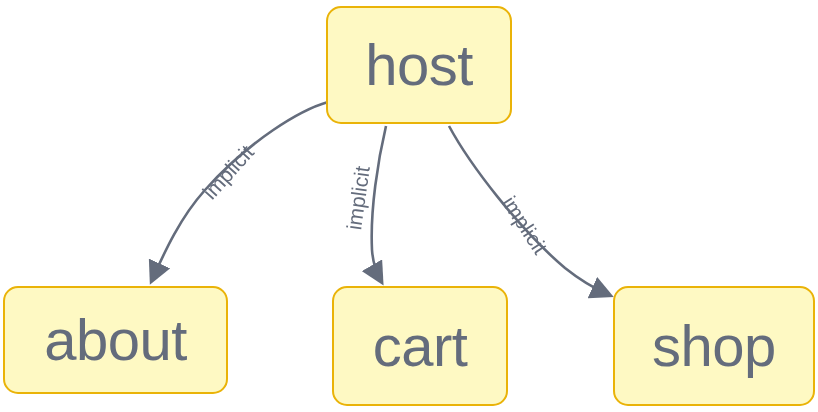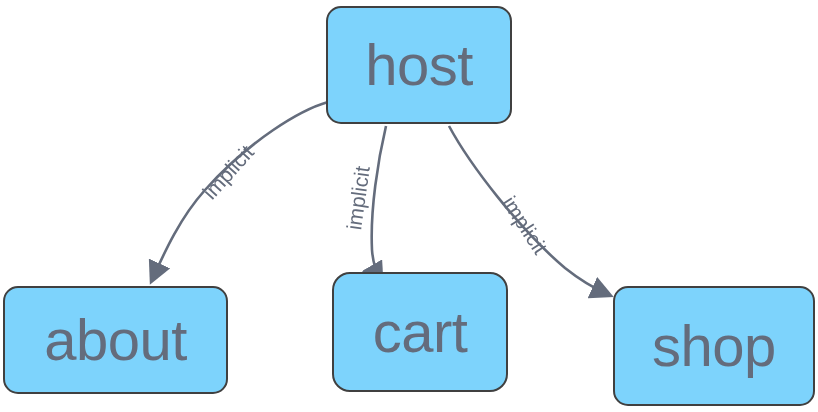--- a/index.html
+++ b/index.html
@@ -20,22 +20,22 @@
   #edge-layer {
     position: absolute;
     left: 0;
     top: 0;
     width: 818px;
     height: 412px;
   }
   .node {
     position: absolute;
     box-sizing: border-box;
-    background: #7dd3fc;
-    border: 2px solid #404040;
+    background: #fef9c3;
+    border: 2px solid #eab308;
     border-radius: 15px;
     display: flex;
     align-items: center;
     justify-content: center;
     z-index: 2;
   }
   .node-label {
     color: #646c7c;
     font-family: "Liberation Sans", sans-serif;
     font-size: 58px;
@@ -71,21 +71,21 @@
   </svg>
 
   <div class="node" style="left: 326px; top: 6px; width: 186px; height: 118px;">
     <span class="node-label">host</span>
   </div>
 
   <div class="node" style="left: 3px; top: 286px; width: 225px; height: 108px;">
     <span class="node-label">about</span>
   </div>
 
-  <div class="node" style="left: 332px; top: 272px; width: 176px; height: 120px; border-radius: 18px;">
+  <div class="node" style="left: 332px; top: 286px; width: 176px; height: 120px;">
     <span class="node-label">cart</span>
   </div>
 
   <div class="node" style="left: 613px; top: 286px; width: 202px; height: 120px; justify-content: center;">
     <span class="node-label">shop</span>
   </div>
 
   <div class="edge-label" style="left: 228px; top: 172px; transform: translate(-50%, -50%) rotate(-48deg);">implicit</div>
   <div class="edge-label" style="left: 358px; top: 198px; transform: translate(-50%, -50%) rotate(-82deg);">implicit</div>
   <div class="edge-label" style="left: 525px; top: 225px; transform: translate(-50%, -50%) rotate(57deg);">implicit</div>

